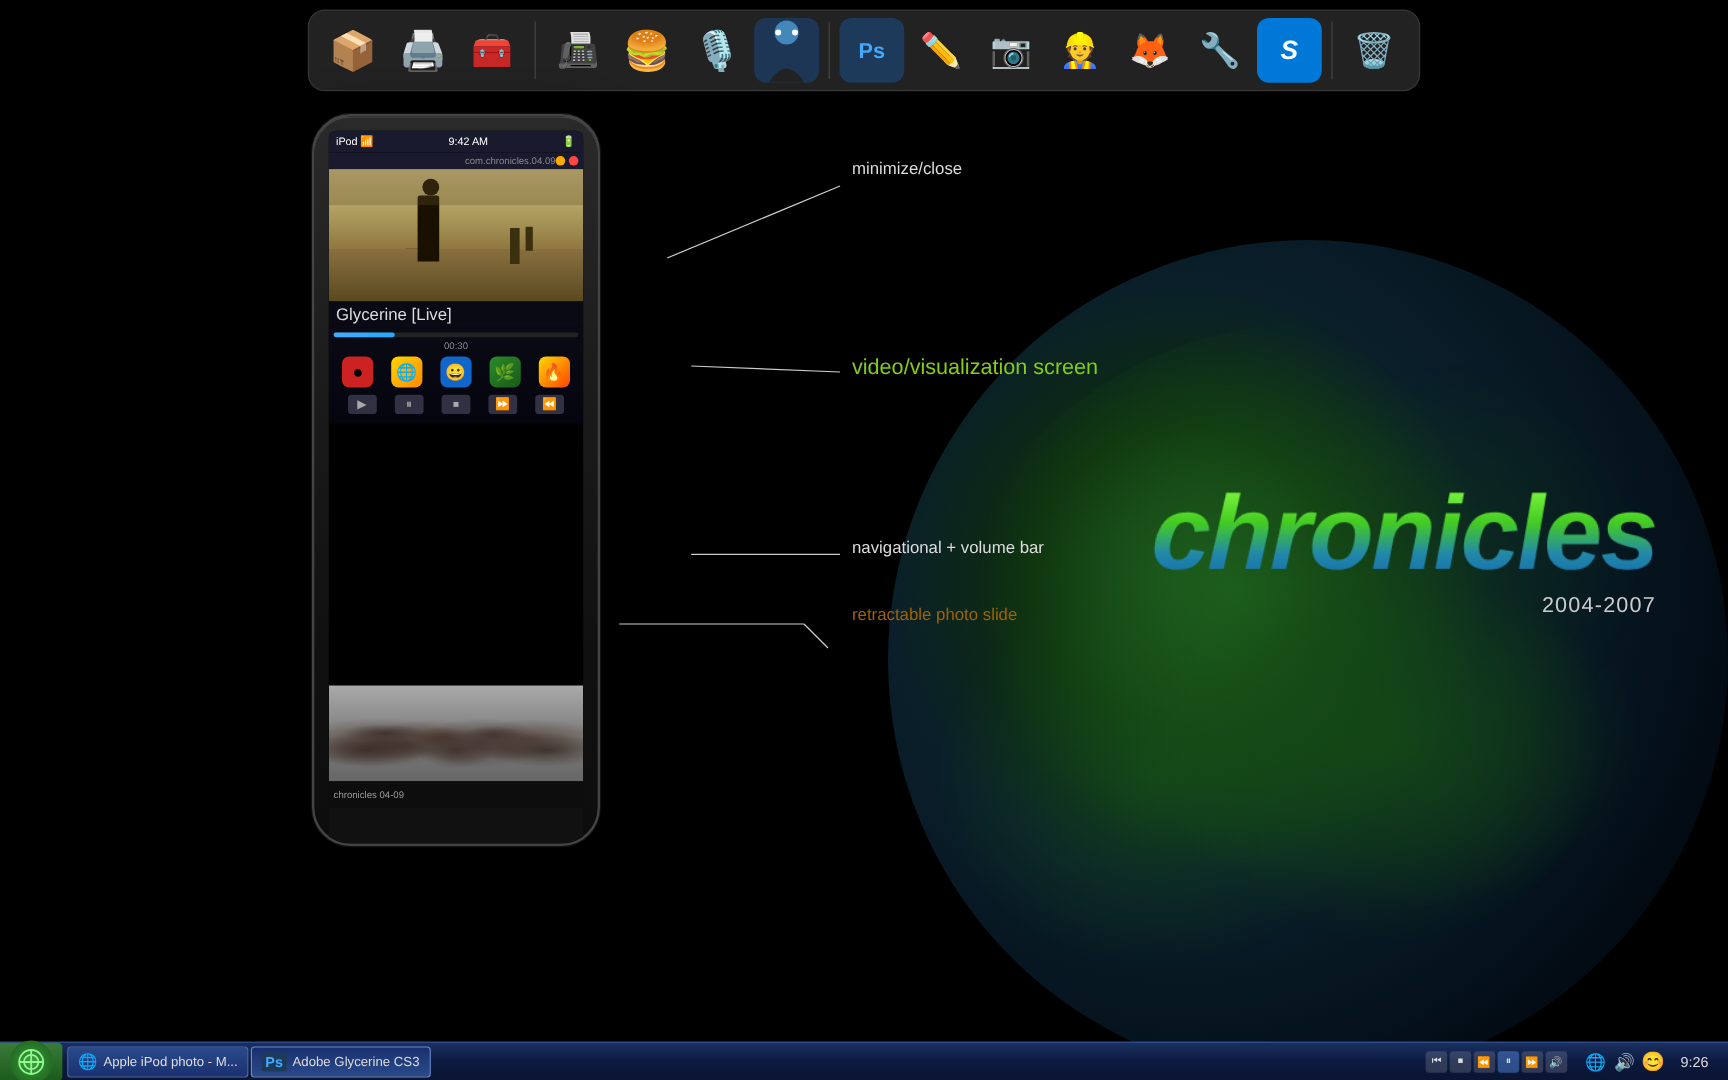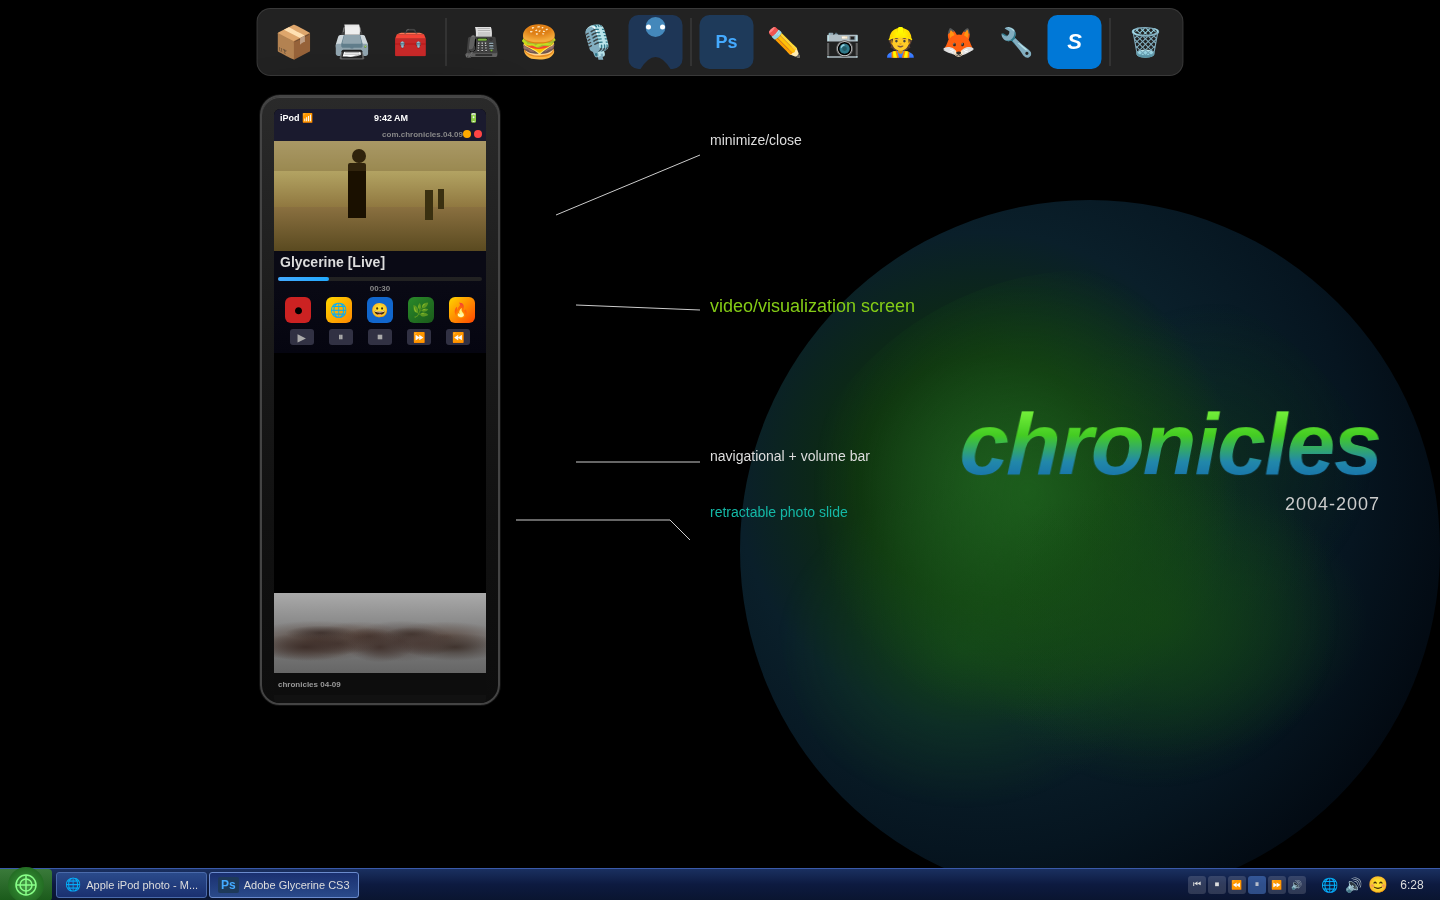--- a/index.html
+++ b/index.html
@@ -83,29 +83,28 @@
     .device-wrapper {
       position: absolute;
       top: 95px;
       left: 260px;
     }
 
     .ipod-device {
       width: 240px;
       height: 610px;
       background: linear-gradient(180deg, #2a2a2a 0%, #1a1a1a 40%, #111 70%, #0d0d0d 100%);
-      border-radius: 20px;
+      border-radius: 32px;
       border: 2px solid #444;
       box-shadow:
         0 0 0 1px #111,
         0 8px 40px rgba(0,0,0,0.9),
         inset 0 1px 0 rgba(255,255,255,0.15);
       position: relative;
       overflow: hidden;
-      font-weight: bold;
     }
 
     .ipod-screen-area {
       position: absolute;
       top: 12px;
       left: 12px;
       right: 12px;
       bottom: 80px;
       background: #000;
       border-radius: 6px;
@@ -496,21 +495,21 @@
           <div class="ctrl-btn">⏩</div>
           <div class="ctrl-btn">⏪</div>
         </div>
       </div>
     </div>
 
     <div class="ipod-home-btn">
       <div class="home-inner"></div>
     </div>
 
-    <div style="position:absolute;bottom:0;left:12px;right:12px;height:110px;background:#111;border-radius:0 0 4px 4px;overflow:hidden;">
+    <div style="position:absolute;bottom:0;left:12px;right:12px;height:132px;background:#111;border-radius:0 0 4px 4px;overflow:hidden;">
       <div class="photo-content">
         <div class="photo-crowd"></div>
 
         <div style="position:absolute;top:5px;left:0;right:0;height:70px;background:
           radial-gradient(ellipse at 15% 70%, rgba(60,45,40,0.95) 0%, transparent 20%),
           radial-gradient(ellipse at 30% 65%, rgba(70,55,50,0.9) 0%, transparent 18%),
           radial-gradient(ellipse at 50% 70%, rgba(65,50,45,0.95) 0%, transparent 22%),
           radial-gradient(ellipse at 70% 65%, rgba(75,60,55,0.9) 0%, transparent 18%),
           radial-gradient(ellipse at 85% 70%, rgba(60,48,42,0.95) 0%, transparent 20%),
           radial-gradient(ellipse at 22% 50%, rgba(55,42,38,0.8) 0%, transparent 15%),
@@ -532,21 +531,21 @@
 
   <line x1="576" y1="462" x2="700" y2="462" stroke="#ccc" stroke-width="1"></line>
 
   <line x1="516" y1="520" x2="670" y2="520" stroke="#ccc" stroke-width="1"></line>
   <line x1="670" y1="520" x2="690" y2="540" stroke="#ccc" stroke-width="1"></line>
 </svg>
 
 <div style="position:absolute;top:132px;left:710px;color:#ddd;font-size:14px;font-family:Arial;">minimize/close</div>
 <div style="position:absolute;top:296px;left:710px;color:#84cc16;font-size:18px;font-family:Arial;">video/visualization screen</div>
 <div style="position:absolute;top:448px;left:710px;color:#ddd;font-size:14px;font-family:Arial;">navigational + volume bar</div>
-<div style="position:absolute;top:504px;left:710px;color:#14b8a6;font-size:14px;font-family:Arial;">retractable photo slide</div>
+<div style="position:absolute;top:504px;left:710px;color:#a16207;font-size:14px;font-family:Arial;">retractable photo slide</div>
 
 <div class="taskbar">
   <div class="taskbar-start">
     <div class="taskbar-start-inner">
       <svg width="24" height="24" viewBox="0 0 24 24">
         <circle cx="12" cy="12" r="10" fill="none" stroke="#8f8" stroke-width="1.5"></circle>
         <circle cx="12" cy="12" r="6" fill="none" stroke="#8f8" stroke-width="1.5"></circle>
         <line x1="12" y1="2" x2="12" y2="22" stroke="#8f8" stroke-width="1.5"></line>
         <line x1="2" y1="12" x2="22" y2="12" stroke="#8f8" stroke-width="1.5"></line>
       </svg>
@@ -572,15 +571,15 @@
     <div class="media-btn">⏪</div>
     <div class="media-btn active">⏸</div>
     <div class="media-btn">⏩</div>
     <div class="media-btn">🔊</div>
   </div>
 
   <div class="taskbar-tray">
     <div class="tray-icon">🌐</div>
     <div class="tray-icon">🔊</div>
     <div style="font-size:16px;cursor:pointer;">😊</div>
-    <div class="taskbar-time">6:28</div>
+    <div class="taskbar-time">9:26</div>
   </div>
 </div>
 
 </body></html>

